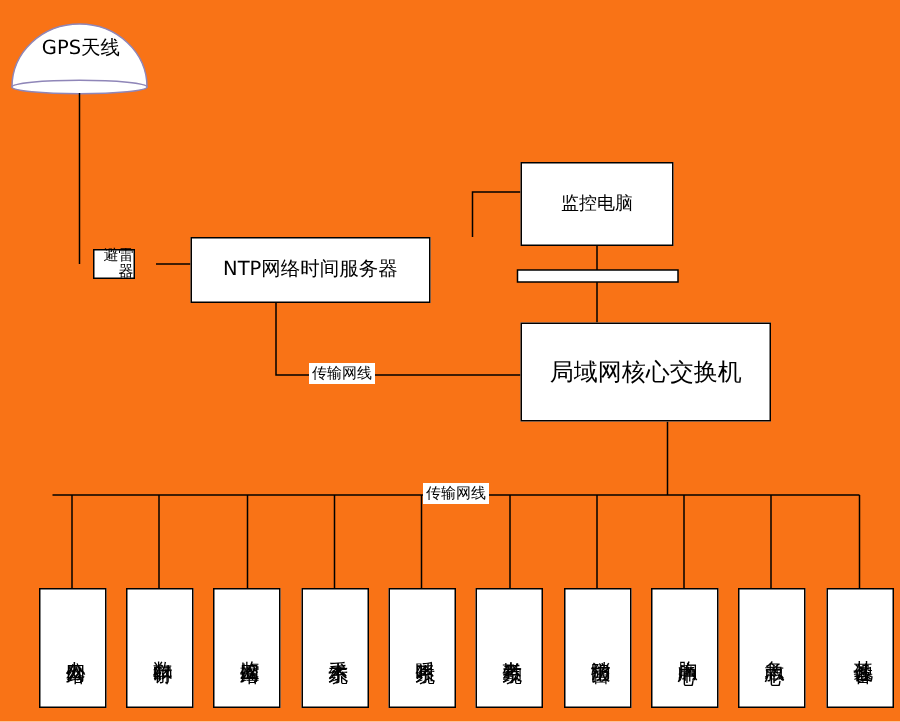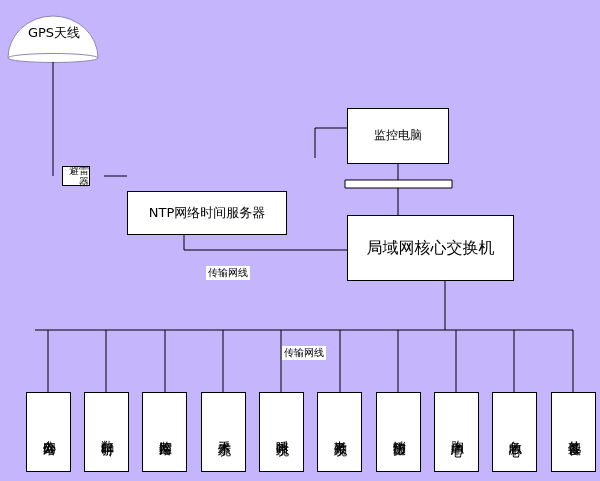--- a/index.html
+++ b/index.html
@@ -4,21 +4,21 @@
 <style>
   html, body {
     margin: 0;
     padding: 0;
     background: #ffffff;
   }
   #page {
     position: relative;
     width: 600px;
     height: 481px;
-    background: #c4b5fd;
+    background: #f97316;
     font-family: "DejaVu Sans", "Liberation Sans", sans-serif;
     overflow: hidden;
   }
   #svg-layer {
     position: absolute;
     left: 0;
     top: 0;
     width: 600px;
     height: 481px;
   }
@@ -37,21 +37,20 @@
   .node-antenna {
     border: none;
     background: transparent;
   }
   .lbl {
     position: absolute;
     background: #ffffff;
     color: #000000;
     padding: 0 2px;
     white-space: nowrap;
-    margin-top: 24px;
   }
   .vert {
     writing-mode: vertical-rl;
     text-orientation: upright;
     letter-spacing: 1px;
   }
 </style>
 </head>
 <body>
 
@@ -93,21 +92,21 @@
   </svg>
 
   <div class="node node-antenna" style="left:18px; top:22px; width:72px; height:22px; font-size:13px;">
     <span>GPS天线</span>
   </div>
 
   <div class="node" style="left:62px; top:166px; width:28px; height:20px; font-size:10px;text-align:right;">
     <span>避雷器</span>
   </div>
 
-  <div class="node" style="left:127px; top:158px; width:160px; height:44px; font-size:13px;margin-top:33px;">
+  <div class="node" style="left:127px; top:158px; width:160px; height:44px; font-size:13px;">
     <span>NTP网络时间服务器</span>
   </div>
 
   <div class="node" style="left:347px; top:108px; width:102px; height:56px; font-size:12px;">
     <span>监控电脑</span>
   </div>
 
   <div class="node" style="left:347px; top:215px; width:167px; height:66px; font-size:16px;">
     <span>局域网核心交换机</span>
   </div>

